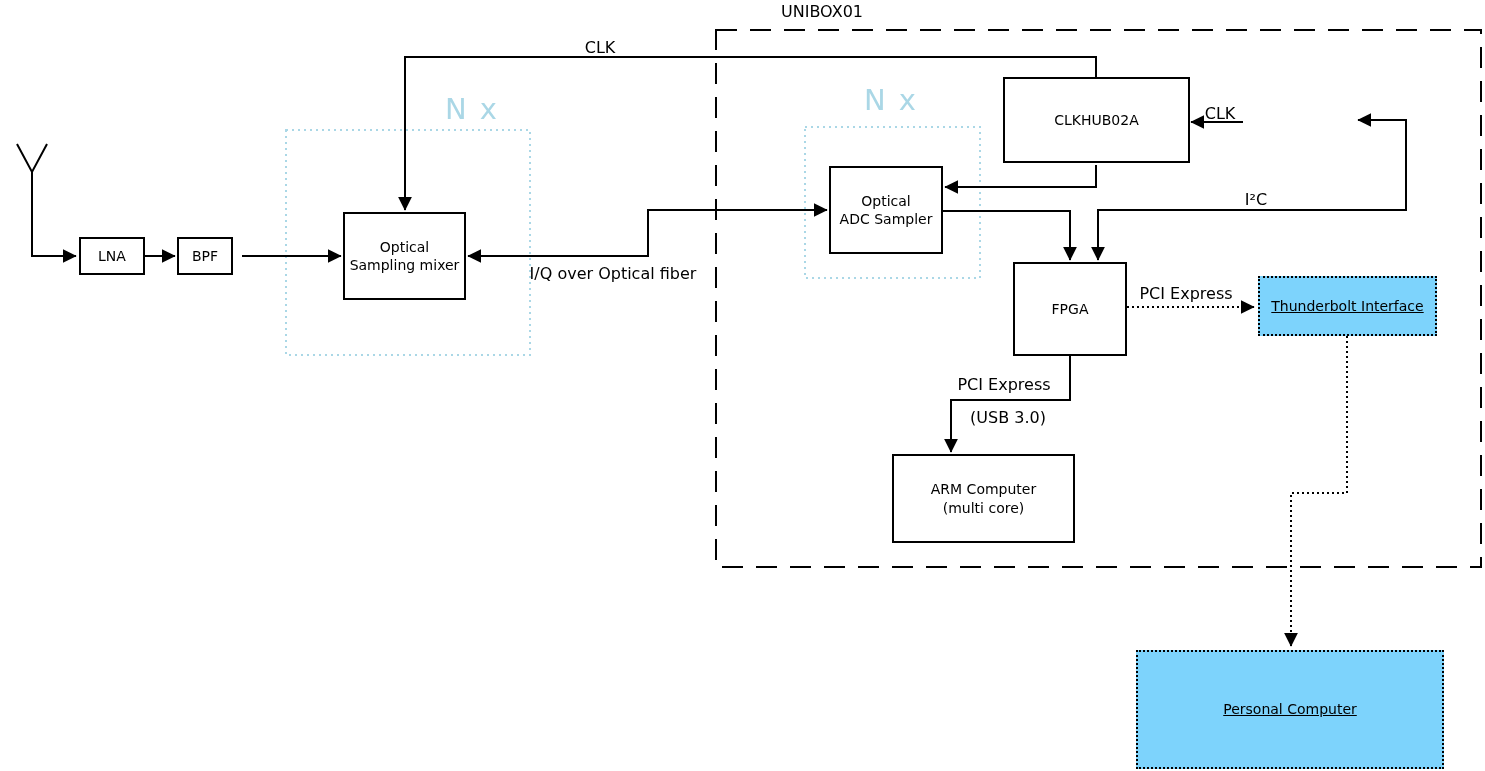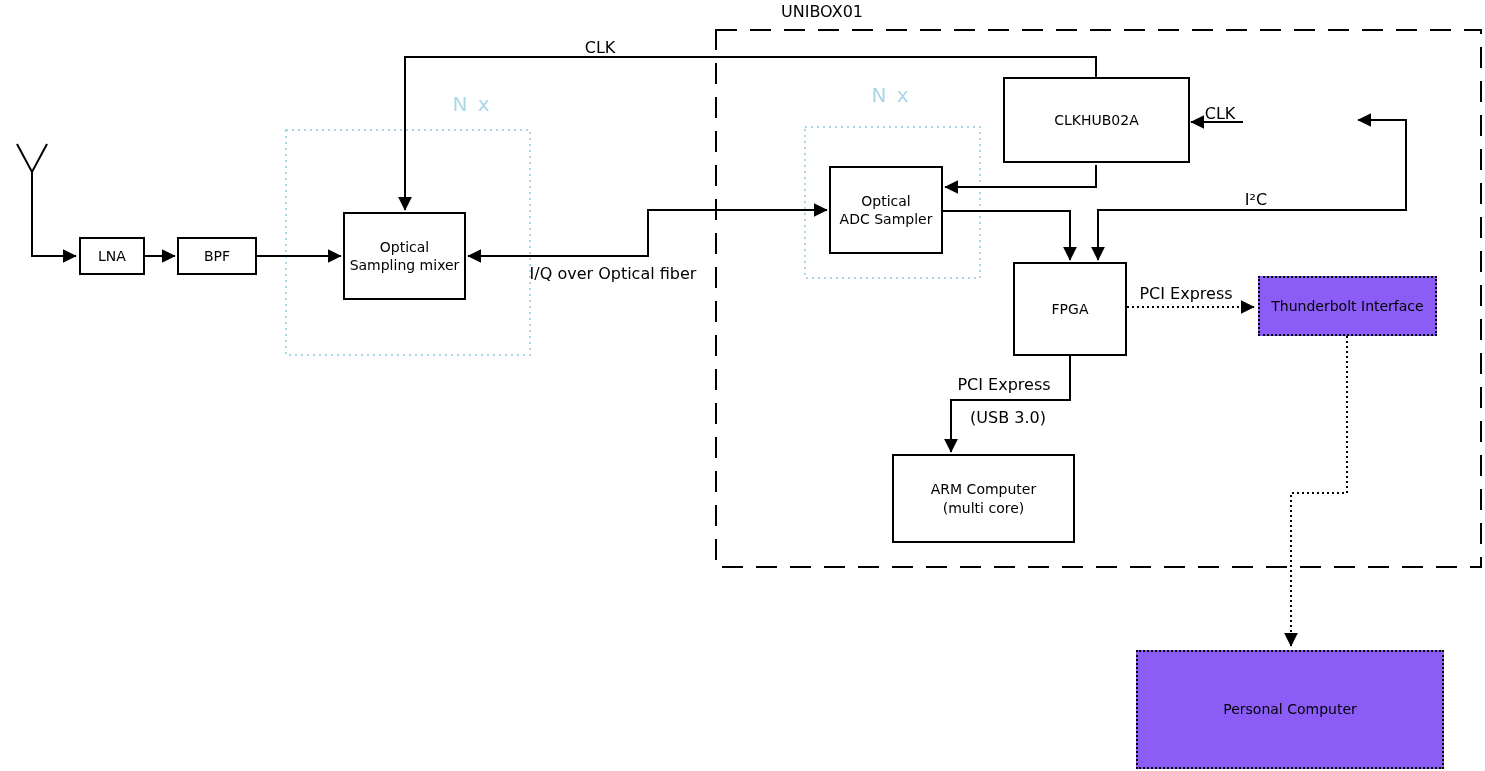--- a/index.html
+++ b/index.html
@@ -31,34 +31,35 @@
     justify-content: center;
     text-align: center;
     font-size: 14px;
     line-height: 1.3;
     color: #000000;
     white-space: pre-line;
     z-index: 2;
   }
   .block.dotted {
     border-style: dotted;
-    background: #8b5cf6;
+    background: #7dd3fc;
+    text-decoration: underline;
   }
   .edge-label {
     position: absolute;
     transform: translateX(-50%);
     font-size: 16px;
     color: #000000;
     white-space: nowrap;
     z-index: 3;
   }
   .nx-label {
     position: absolute;
     transform: translateX(-50%);
-    font-size: 20px;
+    font-size: 29px;
     letter-spacing: 2px;
     z-index: 3;
   }
 </style>
 </head>
 <body>
 
 <div id="canvas">
 
   <svg class="wires" viewBox="0 0 1485 771" xmlns="http://www.w3.org/2000/svg">
@@ -99,21 +100,21 @@
       <path d="M1070,348 V400 H951 V452" marker-end="url(#arr)"></path>
 
       <path d="M1127,307 H1254" stroke-dasharray="2,3" marker-end="url(#arr)"></path>
 
       <path d="M1347,336 V493 H1291 V646" stroke-dasharray="2,3" marker-end="url(#arr)"></path>
     </g>
   </svg>
 
   <div class="block" style="left:79px; top:237px; width:66px; height:38px;">LNA</div>
 
-  <div class="block" style="left:177px; top:237px; width:80px; height:38px;">BPF</div>
+  <div class="block" style="left:177px; top:237px; width:56px; height:38px;">BPF</div>
 
   <div class="block" style="left:343px; top:212px; width:123px; height:88px;">Optical
 Sampling mixer</div>
 
   <div class="block" style="left:829px; top:166px; width:114px; height:88px;">Optical
 ADC Sampler</div>
 
   <div class="block" style="left:1003px; top:77px; width:187px; height:86px;">CLKHUB02A</div>
 
 

